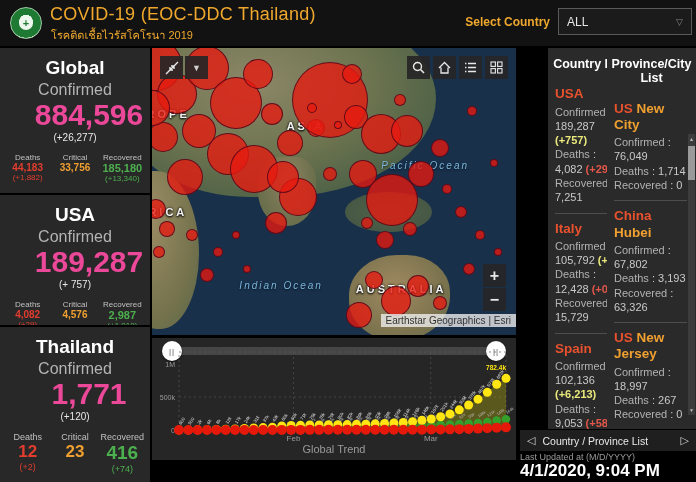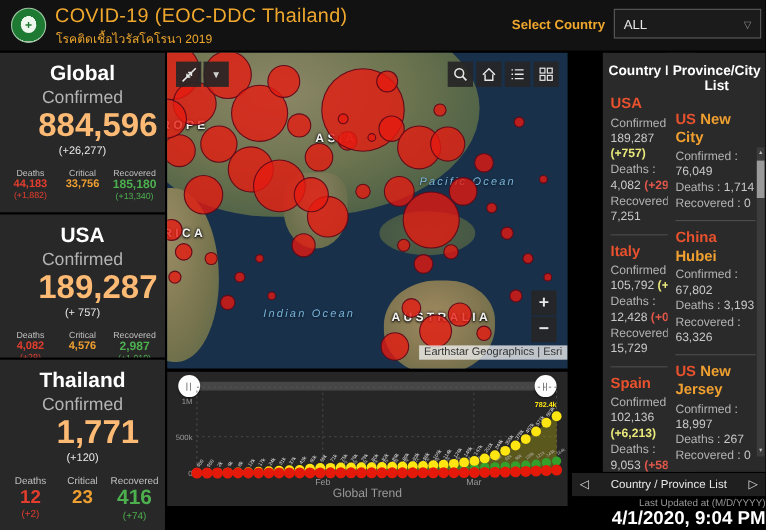--- a/index.html
+++ b/index.html
@@ -22,21 +22,21 @@
     color:#e6e6e6; font-size:12px; display:flex; align-items:center; padding:0 8px; }
   #seldrop .chev { margin-left:auto; color:#8a8a8a; font-size:9px; }
 
   
   .statpanel { position:absolute; left:0; width:150px; background:#282828; text-align:center; overflow:hidden;}
   #p-global { top:48px; height:145px; }
   #p-usa    { top:195px; height:130px; }
   #p-th     { top:327px; height:155px; }
   .sp-title { color:#fff; font-size:19px; font-weight:bold; margin-top:9px; }
   .sp-conf-label { color:#b4b4b4; font-size:16px; margin-top:2px; }
-  .sp-big { color:#fdba74; font-size:30px; font-weight:bold; line-height:1.05;padding-left:28px; }
+  .sp-big { color:#ec4899; font-size:30px; font-weight:bold; line-height:1.05;padding-left:28px; }
   .sp-delta { color:#e8e8e8; font-size:10px; margin-top:1px; }
   .sp-row { display:flex; margin-top:10px; padding:0 4px; }
   .sp-cell { flex:1; }
   .sp-cl { color:#c0c0c0; font-size:8px; }
   .sp-v-deaths { color:#e23d2e; font-weight:bold; font-size:10px; }
   .sp-v-crit   { color:#f0a030; font-weight:bold; font-size:10px; }
   .sp-v-rec    { color:#4db04f; font-weight:bold; font-size:11px; }
   .sp-d-deaths { color:#e23d2e; font-size:8px; }
   .sp-d-rec    { color:#4db04f; font-size:8px; }
   .big-stats .sp-v-deaths { font-size:17px; }
@@ -107,22 +107,22 @@
   #countrypanel .scrollbar { right:1px; }
   #provincepanel .scrollbar { right:1px; top:86px; }
   .sthumb { position:absolute; left:0; width:7px; height:34px; background:#9a9a9a; top:12px; }
   .sarrow { position:absolute; left:0; width:7px; color:#bdbdbd; font-size:5px; text-align:center; }
   .sarrow.up { top:2px; } .sarrow.down { bottom:2px; }
 
   
   #pager { position:absolute; left:520px; top:430px; width:176px; height:21px; background:#1f1f1f;
     display:flex; align-items:center; color:#e8e8e8; }
   #pager .pgarrow { font-size:11px; color:#dcdcdc; padding:0 7px; }
-  #pager .pglabel { flex:1; text-align:center; font-size:10.5px; }
-  #updated { position:absolute; left:520px; top:452px; width:176px; text-align:right; }
+  #pager .pglabel { flex:1; font-size:10.5px; }
+  #updated { position:absolute; left:520px; top:452px; width:176px; text-align:left; }
   #updated-label { color:#9a9a9a; font-size:9px; }
   #updated-value { color:#fff; font-size:17px; font-weight:bold; line-height:1.1; }
 </style>
 </head>
 <body>
 
 <div id="app">
 
   <div id="header">
     <div id="logo">

